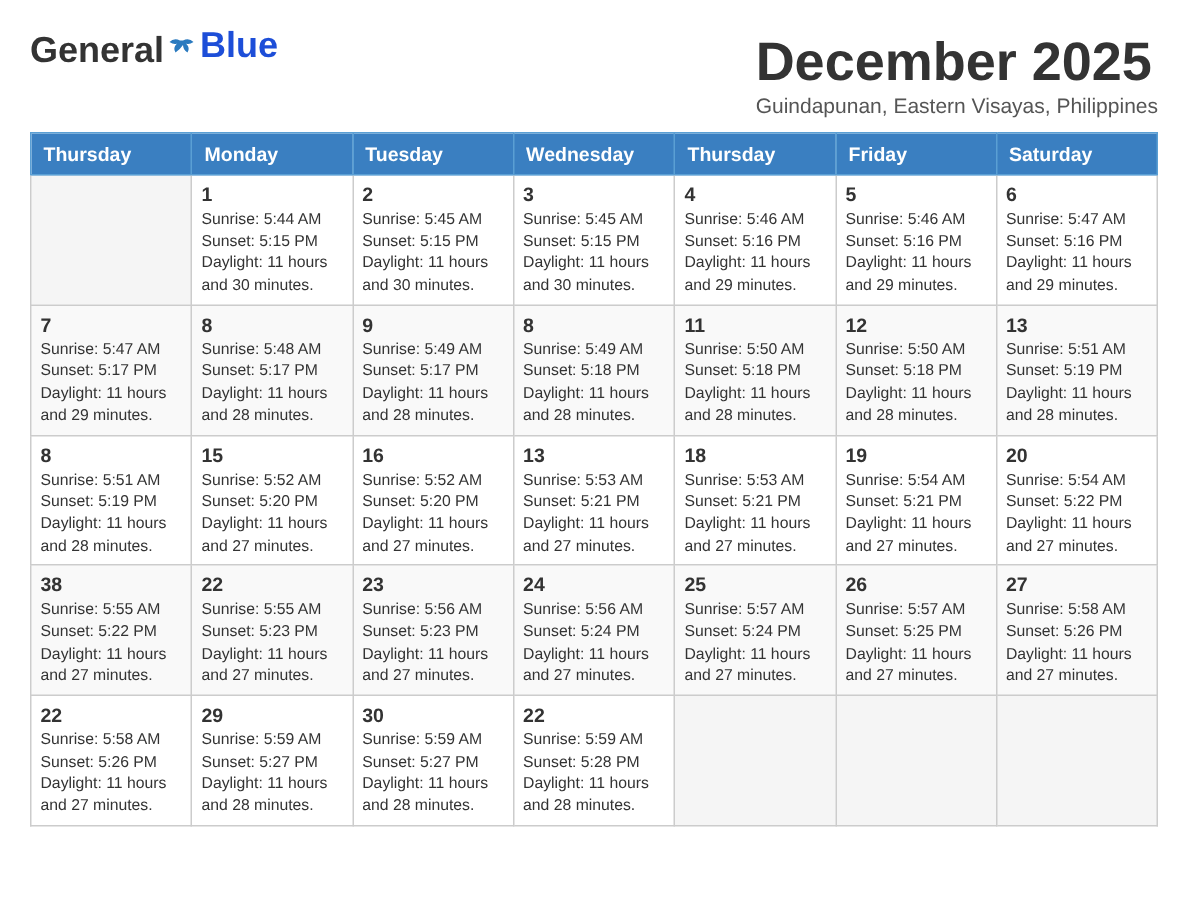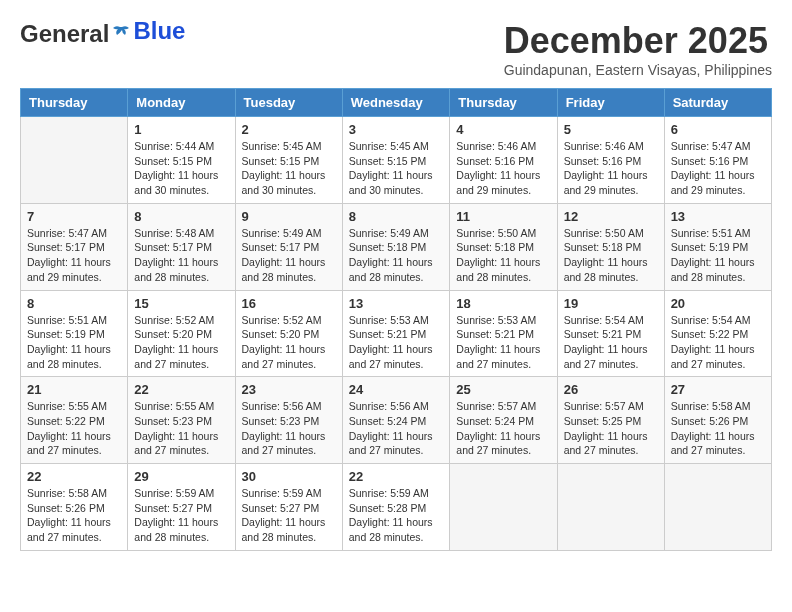--- a/index.html
+++ b/index.html
@@ -187,21 +187,21 @@
           <span class="day-number">19</span>
           <div class="day-info">Sunrise: 5:54 AM<br>Sunset: 5:21 PM<br>Daylight: 11 hours<br>and 27 minutes.</div>
         </td>
         <td>
           <span class="day-number">20</span>
           <div class="day-info">Sunrise: 5:54 AM<br>Sunset: 5:22 PM<br>Daylight: 11 hours<br>and 27 minutes.</div>
         </td>
       </tr>
       <tr>
         <td>
-          <span class="day-number">21</span>
+          <span class="day-number">38</span>
           <div class="day-info">Sunrise: 5:55 AM<br>Sunset: 5:22 PM<br>Daylight: 11 hours<br>and 27 minutes.</div>
         </td>
         <td>
           <span class="day-number">22</span>
           <div class="day-info">Sunrise: 5:55 AM<br>Sunset: 5:23 PM<br>Daylight: 11 hours<br>and 27 minutes.</div>
         </td>
         <td>
           <span class="day-number">23</span>
           <div class="day-info">Sunrise: 5:56 AM<br>Sunset: 5:23 PM<br>Daylight: 11 hours<br>and 27 minutes.</div>
         </td>

